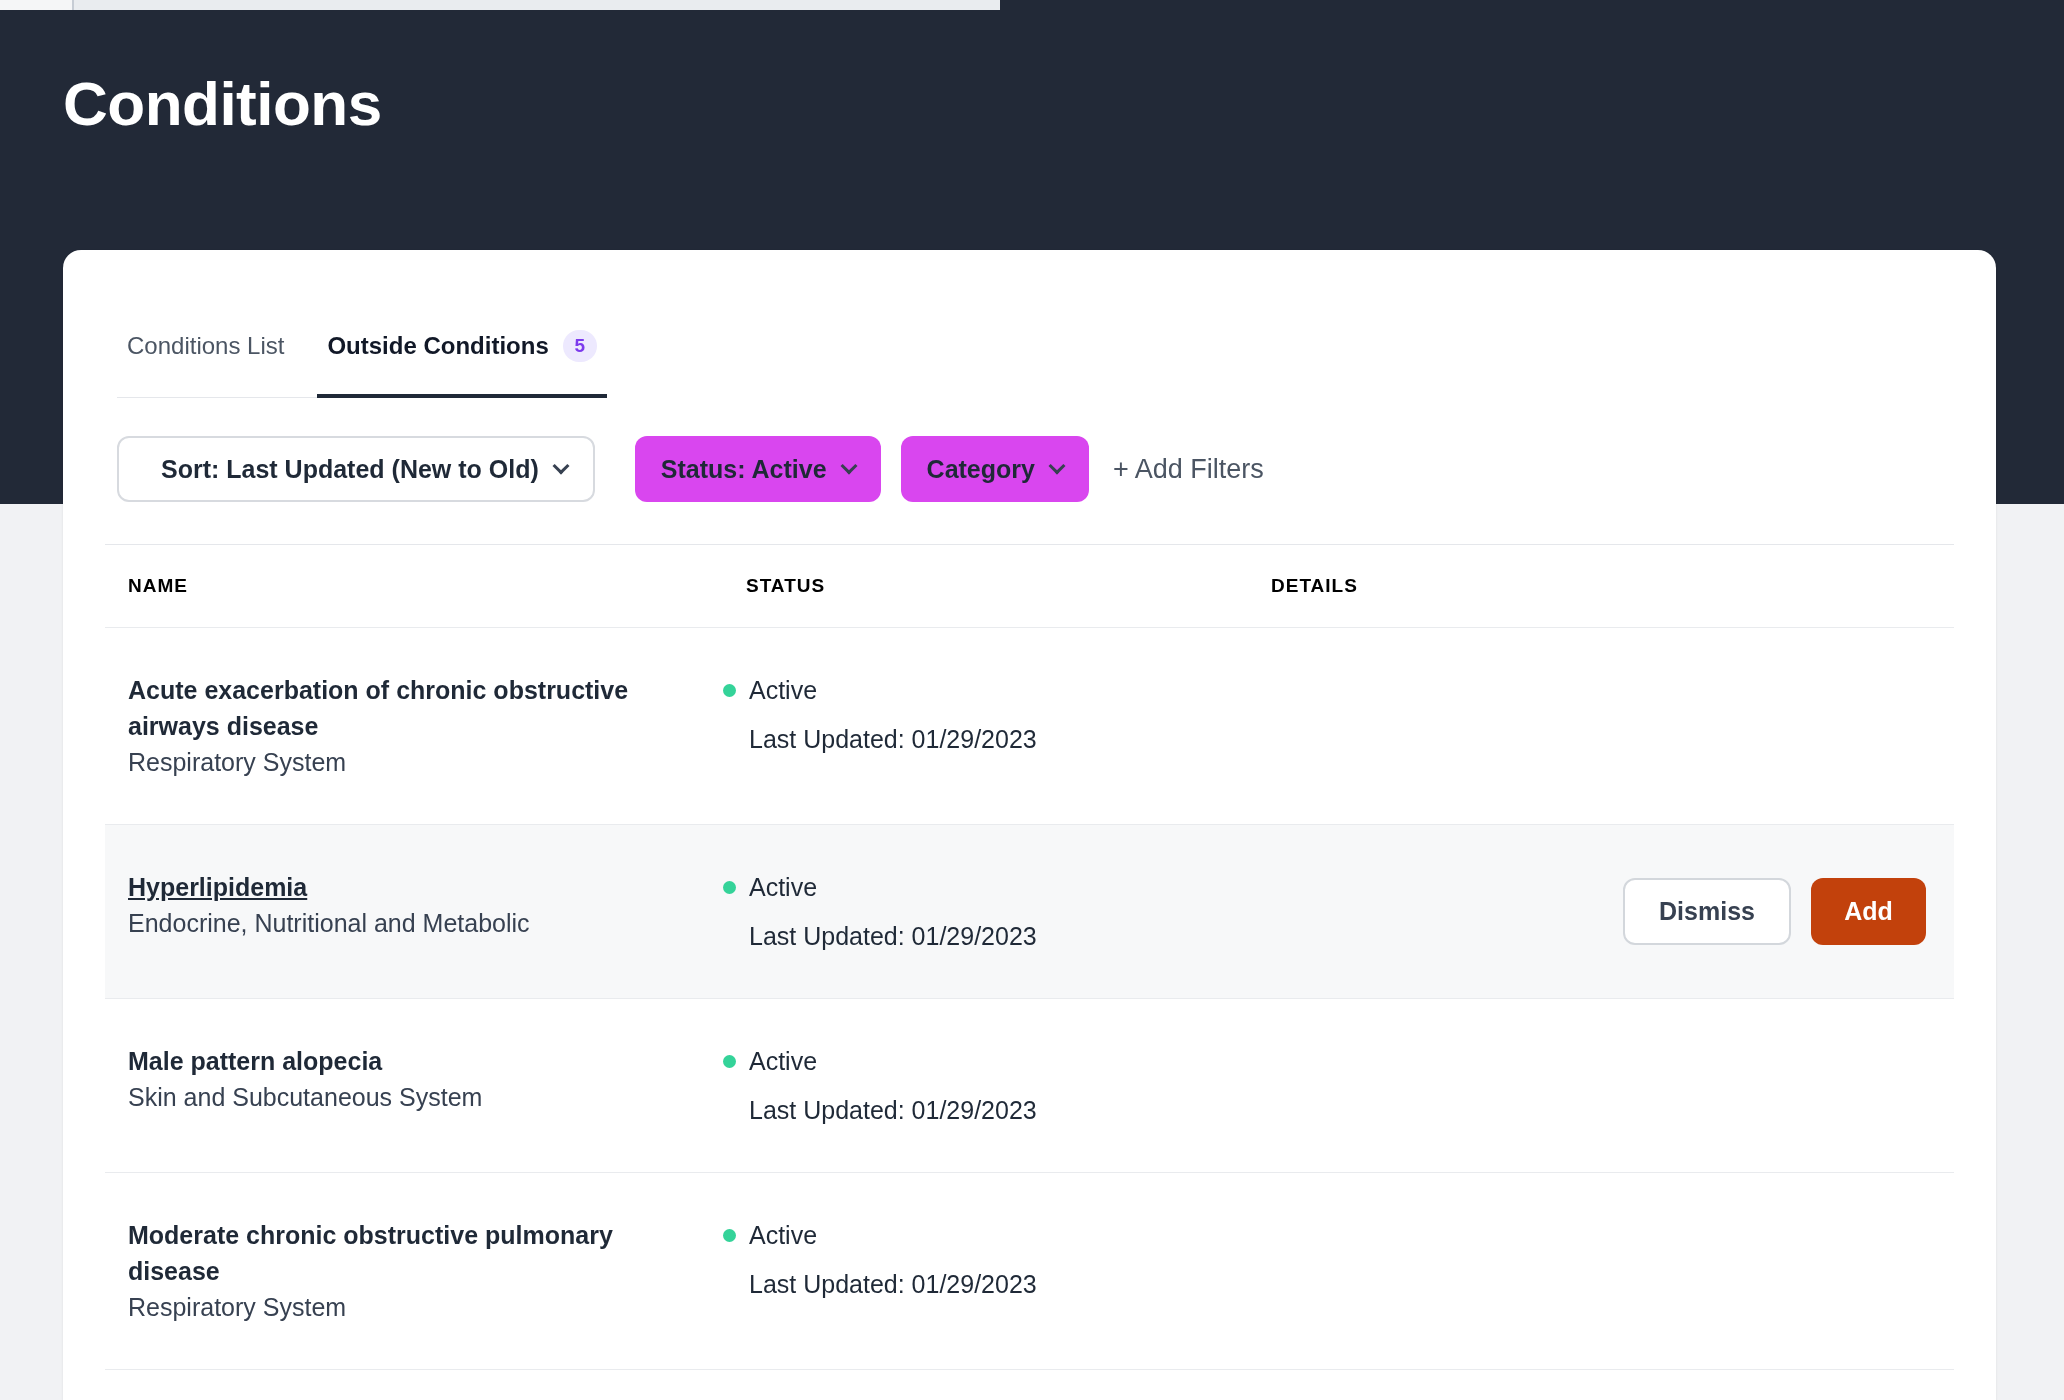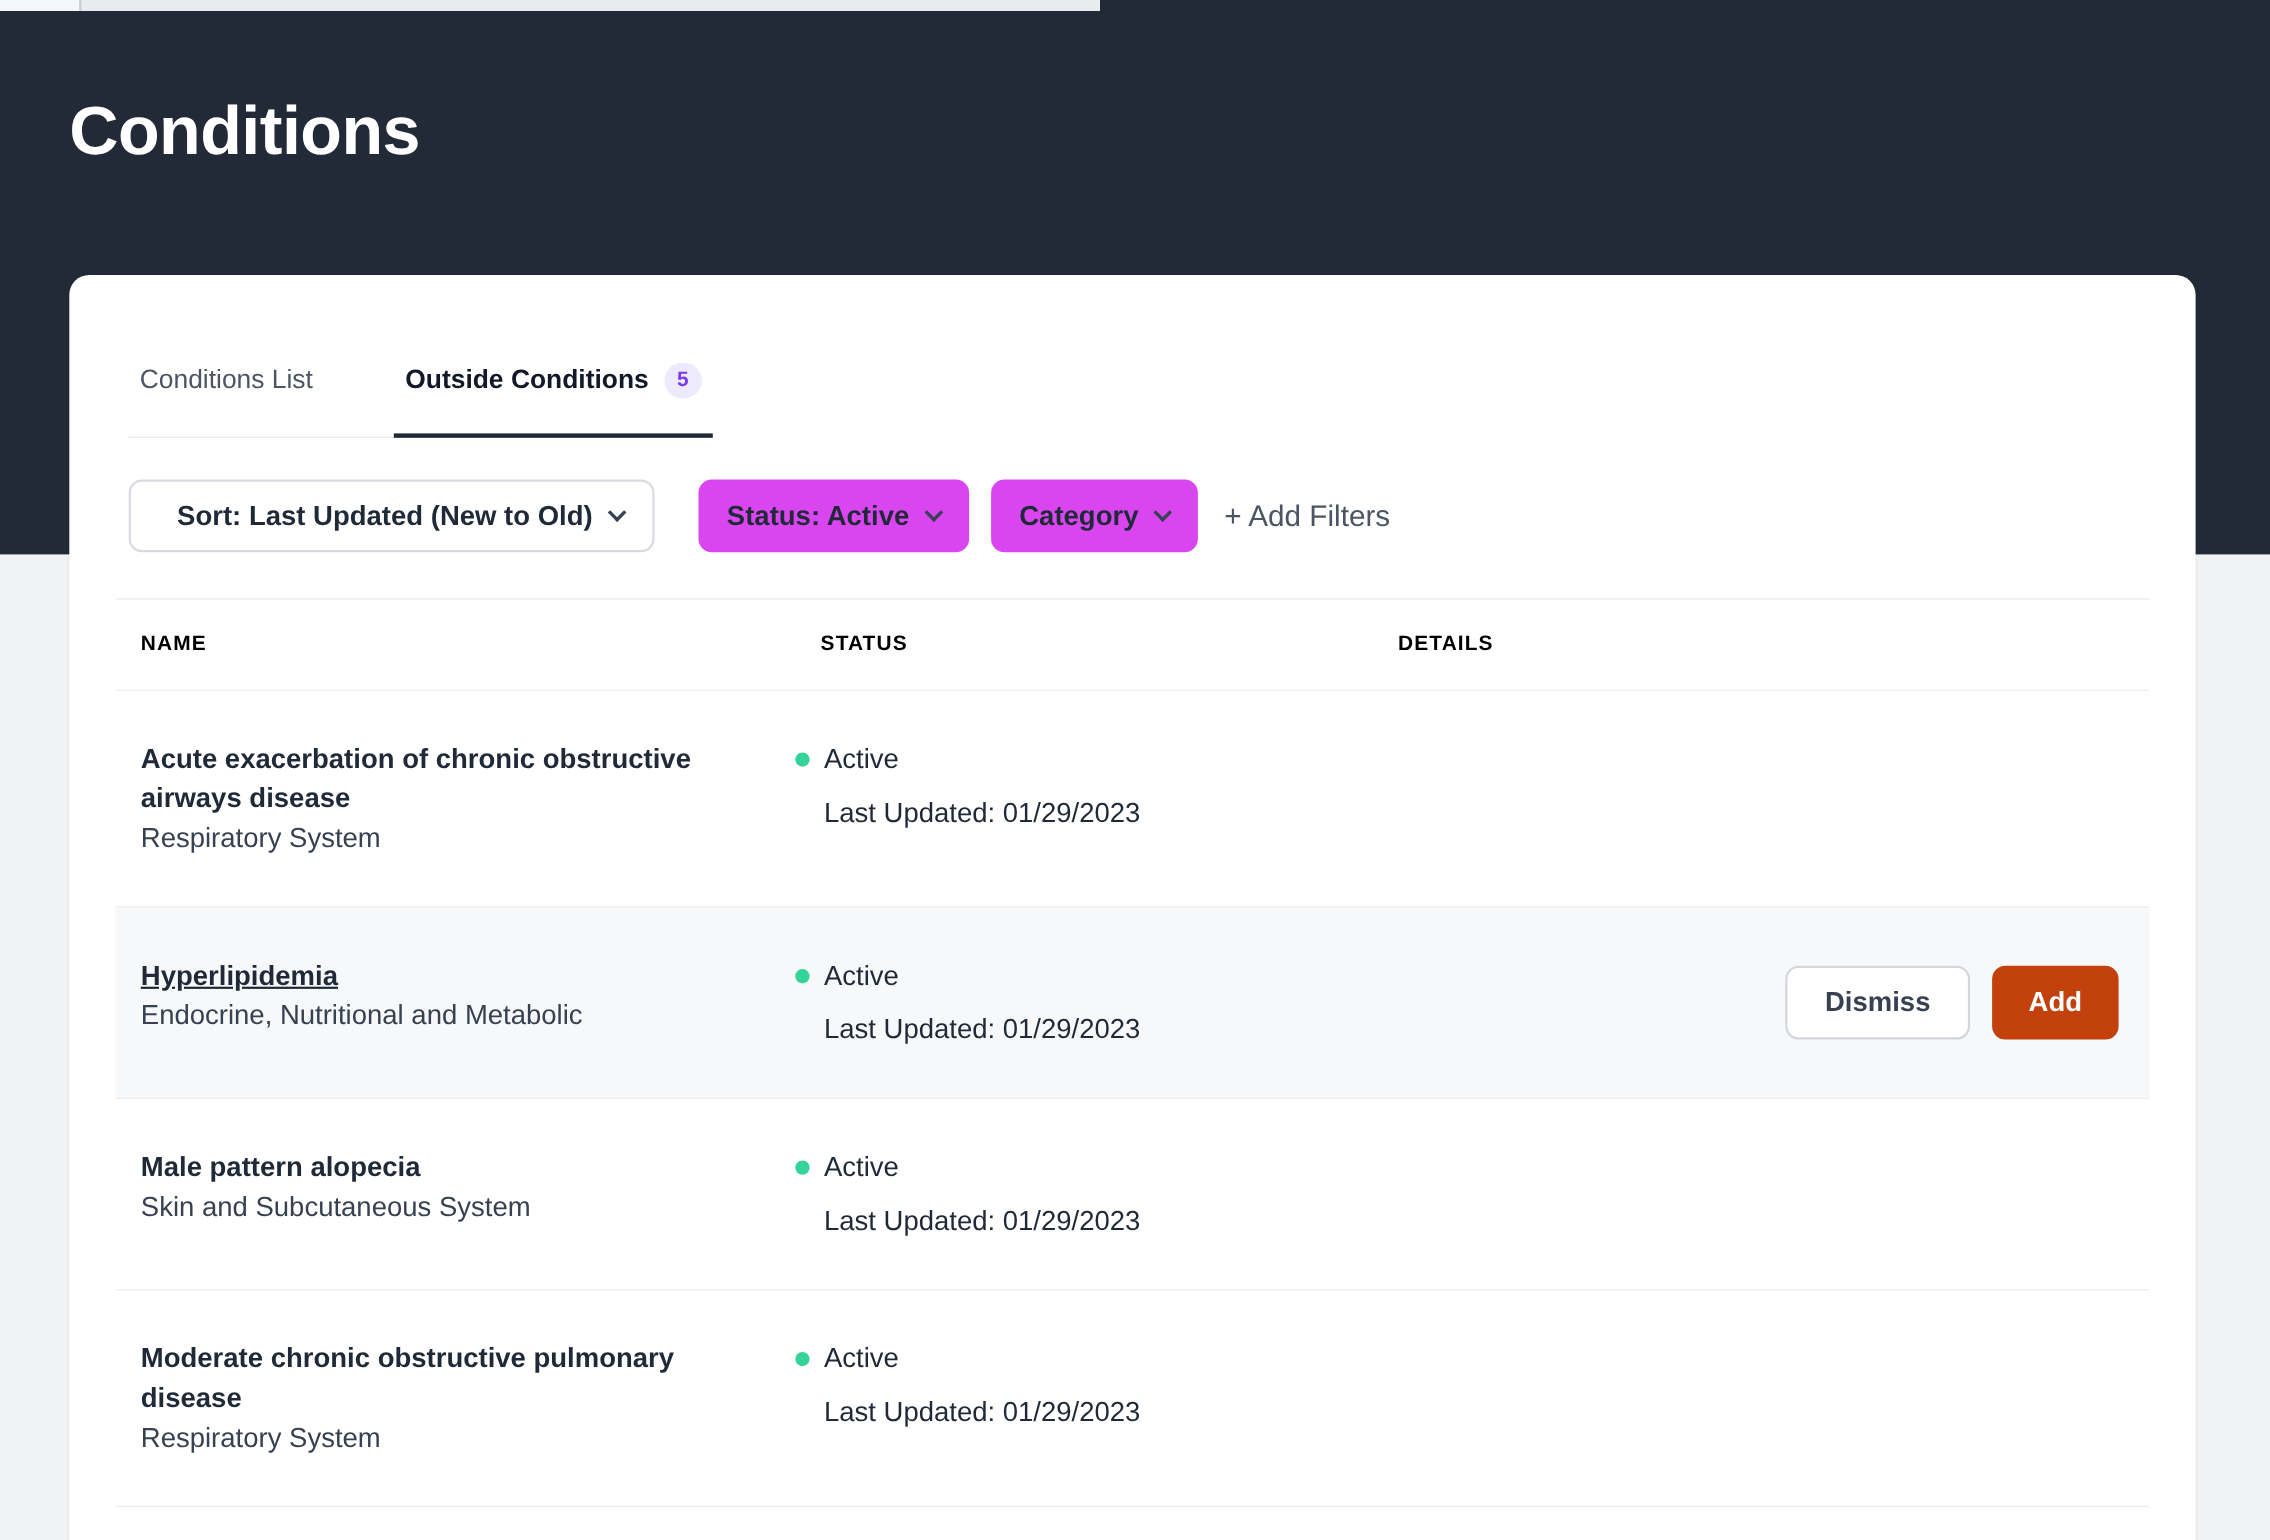--- a/index.html
+++ b/index.html
@@ -16,34 +16,34 @@
     position:absolute; top:0; left:0; width:2064px; height:504px;
     background:#222937;
   }
   .top-strip {
     position:absolute; top:0; left:0; width:1000px; height:10px;
     background:#e9ecef; display:flex;
   }
   .top-strip .strip-left { width:72px; height:10px; background:#f5f6f7; }
   .top-strip .strip-divider { width:2px; height:10px; background:#c6ccd4; }
   .page-title {
-    position:absolute; top:84px; left:63px;
+    position:absolute; top:68px; left:63px;
     font-size:62px; font-weight:800; color:#ffffff; letter-spacing:-0.5px;
   }
 
   
   .card {
     position:absolute; top:250px; left:63px; width:1933px; height:1210px;
     background:#ffffff; border-radius:18px;
     box-shadow:0 1px 3px rgba(0,0,0,0.08);
   }
 
   
   .tabs-wrap { padding:80px 54px 0 54px; }
-  .tabs { display:inline-flex; gap:64px; border-bottom:1px solid #e5e7eb; }
+  .tabs { display:inline-flex; gap:23px; border-bottom:1px solid #e5e7eb; }
   .tab {
     display:inline-flex; align-items:center; gap:14px;
     padding:0 10px 32px 10px; font-size:24px; cursor:pointer;
     color:#4b5563; font-weight:500; border-bottom:4px solid transparent;
     margin-bottom:-1px; background:none; border-top:none; border-left:none; border-right:none;
     font-family:inherit;
   }
   .tab.active { color:#111827; font-weight:600; border-bottom:4px solid #1f2937; }
   .badge {
     min-width:34px; height:32px; padding:0 10px;

